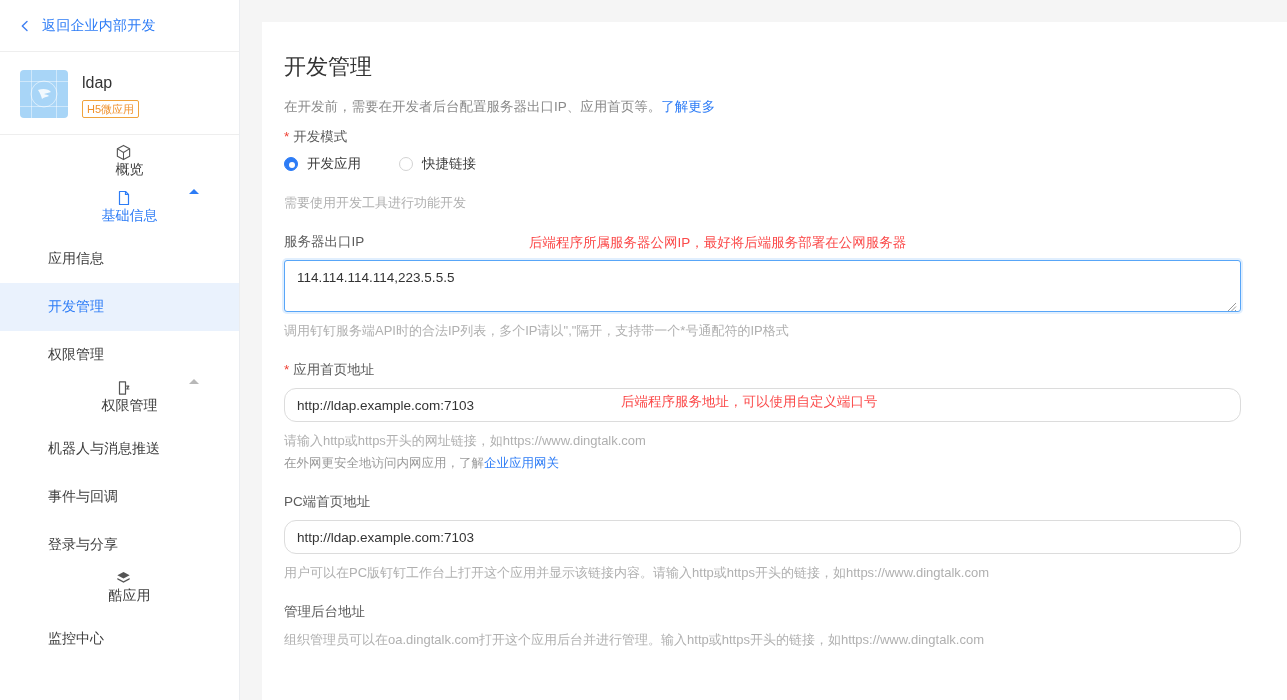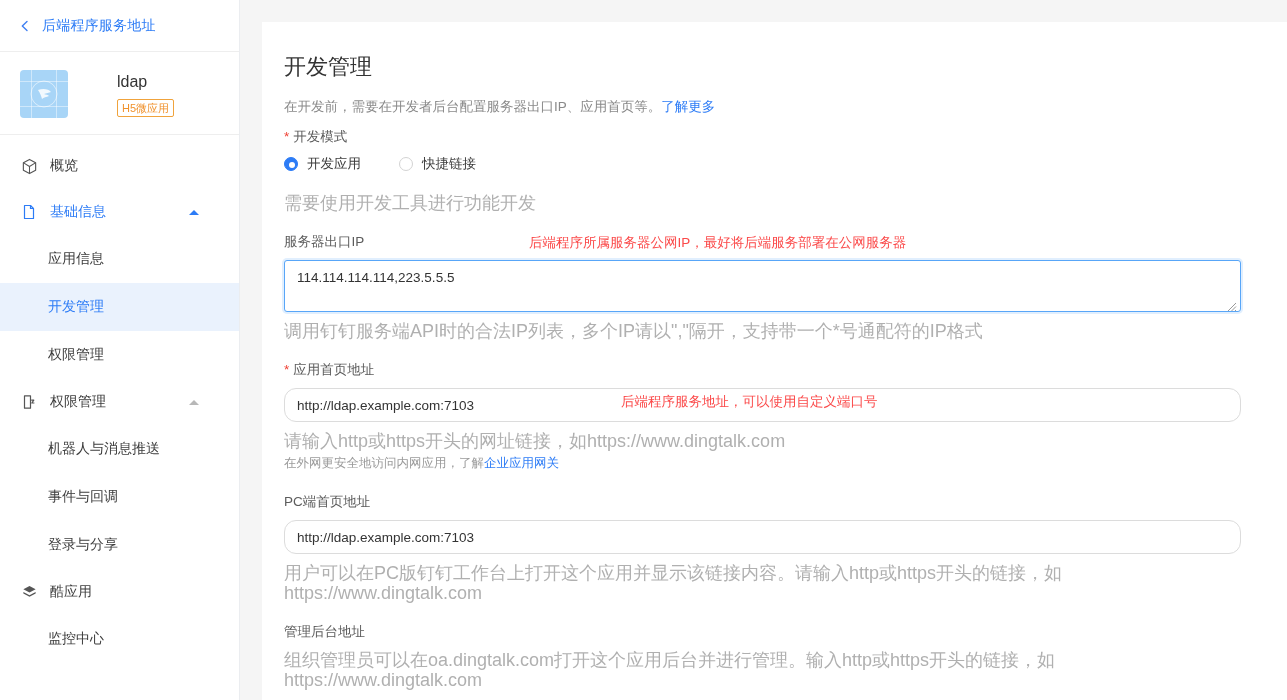--- a/index.html
+++ b/index.html
@@ -24,40 +24,40 @@
     padding-left: 18px; border-bottom: 1px solid #eeeeee;
     cursor: pointer;
   }
   .back-chevron {
     width: 14px; height: 14px; margin-right: 10px;
     display: inline-flex; align-items: center; justify-content: center;
     color: #3f7ff2;
   }
   .back-text { color: #2d7cf6; font-size: 14px; letter-spacing: .2px; }
 
-  .app-head { display: flex; align-items: flex-start; padding: 18px 0 16px 20px; border-bottom: 1px solid #eeeeee; gap: 35px; }
+  .app-head { display: flex; align-items: center; padding: 18px 0 16px 20px; border-bottom: 1px solid #eeeeee; }
   .app-icon {
     width: 48px; height: 48px; border-radius: 4px; flex: 0 0 48px;
     background: #a8d5f7; position: relative; overflow: hidden;
   }
   .app-icon .grid-v, .app-icon .grid-h { position: absolute; background: rgba(255,255,255,.45); }
   .app-icon .grid-v { width: 1px; height: 100%; }
   .app-icon .grid-h { height: 1px; width: 100%; }
   .app-icon svg { position: absolute; left: 9px; top: 9px; }
   .app-meta { margin-left: 14px; padding-top: 2px; }
   .app-title { font-size: 16px; color: #333333; line-height: 20px; }
   .app-badge {
     display: inline-block; margin-top: 7px;
     border: 1px solid #f0a33c; color: #f0912b;
     font-size: 11px; line-height: 14px; padding: 1px 4px; border-radius: 2px;
     background: #fff;
   }
 
   .nav { padding-top: 8px; }
-  .nav-group { display: flex; align-items: center; height: 46px; padding-left: 20px; cursor: pointer; position: relative; }
+  .nav-group { display: flex; align-items: center; height: 46px; padding-left: 20px; cursor: pointer; position: relative; flex-direction: column; }
   .nav-group .g-icon { width: 18px; height: 18px; margin-right: 12px; display: inline-flex; align-items: center; justify-content: center; color: #555; flex: 0 0 18px;}
   .nav-group .g-label { font-size: 14px; color: #3c3c3c; }
   .nav-group.active .g-label { color: #2d7cf6; }
   .nav-group.active .g-icon { color: #2d7cf6; }
   .caret { position: absolute; right: 40px; width: 0; height: 0;
            border-left: 5px solid transparent; border-right: 5px solid transparent;
            border-bottom: 5px solid #b8b8b8; }
   .caret.blue { border-bottom-color: #2d7cf6; }
 
   .nav-sub { height: 48px; display: flex; align-items: center; padding-left: 48px; font-size: 14px; color: #3c3c3c; cursor: pointer; }
@@ -74,21 +74,21 @@
   .field-label { font-size: 13.5px; color: #5c5c5c; margin-bottom: 9px; display: flex; align-items: baseline;}
   .req { color: #f04134; margin-right: 4px; font-size: 13.5px; line-height: 1;}
 
   .radio-row { display: flex; align-items: flex-start; margin-bottom: 20px; }
   .radio-item { display: flex; align-items: center; margin-right: 38px; cursor: pointer; }
   .radio-dot { width: 14px; height: 14px; border-radius: 50%; border: 1px solid #d3d3d3; background:#fff; margin-right: 9px; position: relative; flex:0 0 14px;}
   .radio-item.on .radio-dot { border-color: #2d7cf6; background: #2d7cf6; }
   .radio-item.on .radio-dot::after { content:""; position:absolute; left:4px; top:4px; width:6px; height:6px; border-radius:50%; background:#fff; }
   .radio-label { font-size: 13.5px; color: #3c3c3c; }
 
-  .hint { font-size: 18px; color: #b0b0b0; margin-top: 9px; line-height: 20px; }
+  .hint { font-size: 13px; color: #b0b0b0; margin-top: 9px; line-height: 20px; }
   .hint-2 { font-size: 12.5px; color: #9a9a9a; margin-top: 2px; line-height: 20px; }
 
   .annot { color: #fb4a4a; font-size: 13.5px; position: absolute; white-space: nowrap; }
 
   .row { position: relative; }
   .spacer-20 { height: 20px; }
 
   textarea.ta {
     width: 100%; height: 52px; resize: none;
     border: 1px solid #58a6f8; border-radius: 3px;
@@ -115,21 +115,21 @@
 <div id="app">
 
   <div class="sidebar">
 
     <div class="back-row">
       <span class="back-chevron">
         <svg width="12" height="12" viewBox="0 0 12 12">
             <path d="M8 1.5 L3.3 6 L8 10.5" fill="none" stroke="#3f7ff2" stroke-width="1.4" stroke-linecap="round" stroke-linejoin="round"></path>
           </svg>
       </span>
-      <span class="back-text">后端程序服务地址</span>
+      <span class="back-text">返回企业内部开发</span>
     </div>
 
     <div class="app-head">
       <div class="app-icon">
         <div class="grid-v" style="left:11px"></div>
         <div class="grid-v" style="left:36px"></div>
         <div class="grid-h" style="top:11px"></div>
         <div class="grid-h" style="top:36px"></div>
         <svg width="30" height="30" viewBox="0 0 30 30">
           <circle cx="15" cy="15" r="13" fill="none" stroke="rgba(255,255,255,.55)" stroke-width="1"></circle>

